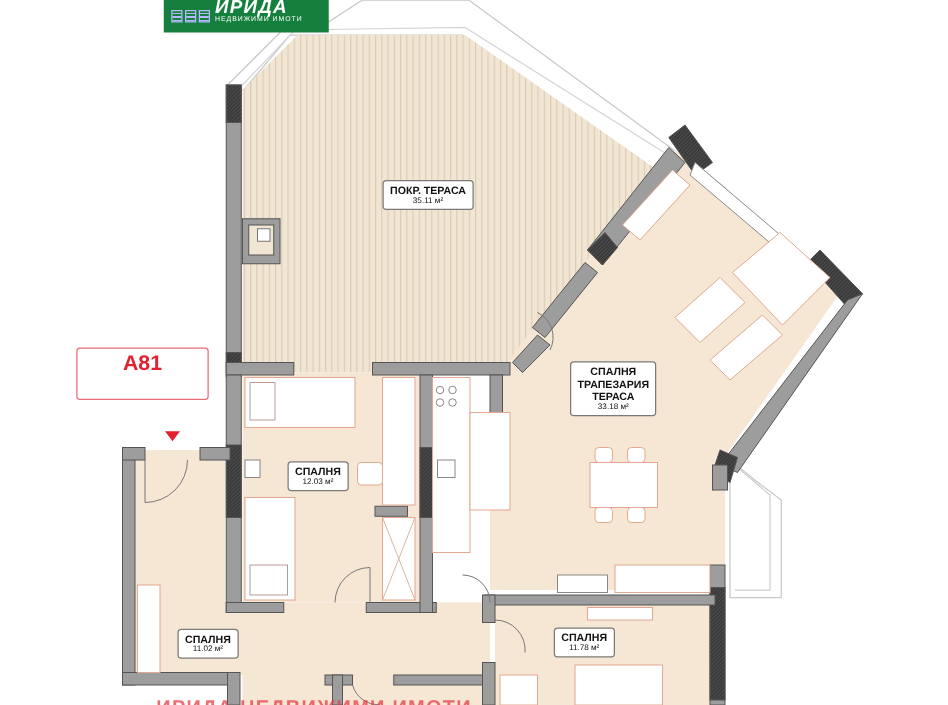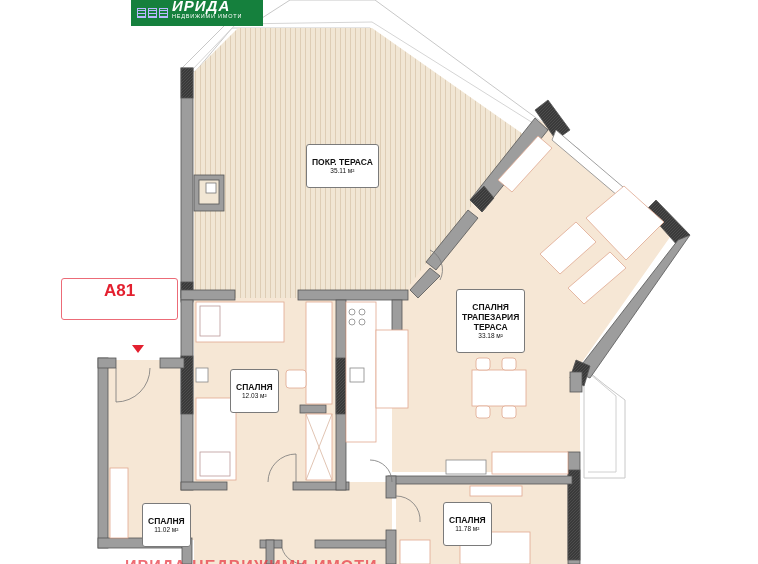--- a/index.html
+++ b/index.html
@@ -4,25 +4,25 @@
 <style>
   html, body { margin: 0; padding: 0; background: #ffffff; }
   body { width: 758px; height: 564px; position: relative; overflow: hidden; font-family: "Liberation Sans", sans-serif; }
   .plan { position: absolute; left: 0; top: 0; width: 758px; height: 564px; }
   .logo { position: absolute; left: 131px; top: 0; width: 132px; height: 26px; background: #15803d; color: #fff; display: flex; align-items: center; padding-left: 6px; box-sizing: border-box; }
   .logo-mark { display: flex; gap: 2px; margin-right: 4px; }
   .logo-mark span { display: block; width: 9px; height: 10px; border: 1px solid #b9b8ff; box-sizing: border-box; background: repeating-linear-gradient(0deg, #b9b8ff 0 1px, transparent 1px 3px); }
   .logo-text { display: flex; flex-direction: column; line-height: 1; }
   .logo-name { font-size: 15px; font-weight: bold; font-style: italic; letter-spacing: 1px; margin-top: -8px; }
   .logo-sub { font-size: 5.5px; letter-spacing: 0.8px; margin-top: 1px; }
-  .unit-badge { position: absolute; left: 61px; top: 278px; width: 117px; height: 42px; border: 1.5px solid #ec6b77; border-radius: 3px; background: #fff; color: #e3202f; text-align: center; box-sizing: border-box; }
+  .unit-badge { position: absolute; left: 61px; top: 278px; width: 106px; height: 42px; border: 1.5px solid #ec6b77; border-radius: 3px; background: #fff; color: #e3202f; text-align: center; box-sizing: border-box; }
   .unit-code { font-size: 17px; font-weight: bold; line-height: 19px; margin-top: 2px; }
   .unit-area { font-size: 14px; font-weight: bold; line-height: 17px; }
   .entry-arrow { position: absolute; left: 132px; top: 345px; width: 0; height: 0; border-left: 6px solid transparent; border-right: 6px solid transparent; border-top: 8px solid #e3202f; }
-  .room-label { position: absolute; background: #fff; border: 1px solid #7a7a7a; border-radius: 3px; text-align: center; color: #111; padding: 12px 5px; box-sizing: border-box; }
+  .room-label { position: absolute; background: #fff; border: 1px solid #7a7a7a; border-radius: 3px; text-align: center; color: #111; padding: 2px 5px; box-sizing: border-box; }
   .room-name { font-size: 8.5px; font-weight: bold; line-height: 10px; }
   .room-area { font-size: 6.5px; line-height: 8px; }
   .watermark { position: absolute; left: 125px; top: 556px; width: 290px; height: 10px; overflow: hidden; color: rgba(232,60,70,0.75); font-size: 16px; font-weight: bold; letter-spacing: 1px; line-height: 22px; white-space: nowrap; }
 </style>
 </head>
 <body>
 
 <svg class="plan" viewBox="0 0 758 564" xmlns="http://www.w3.org/2000/svg">
   <defs>
     <pattern id="deck" width="5" height="10" patternUnits="userSpaceOnUse">

